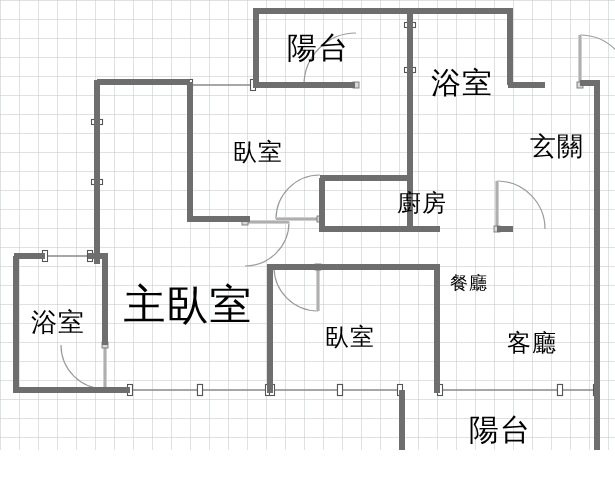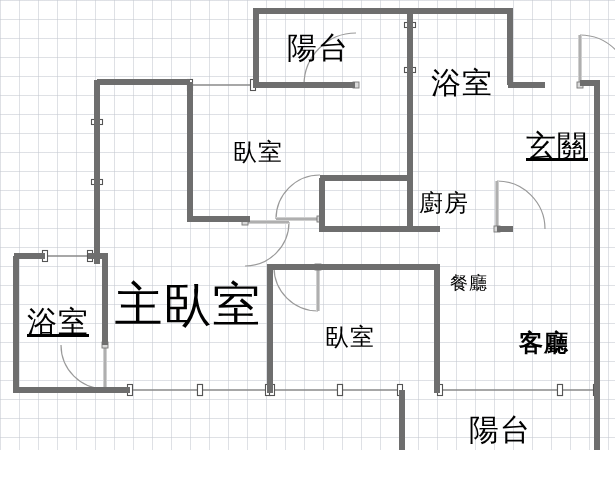--- a/index.html
+++ b/index.html
@@ -33,24 +33,24 @@
     position: absolute;
     color: #000000;
     font-family: "Liberation Sans", "DejaVu Sans", sans-serif;
     font-weight: 400;
     letter-spacing: 1px;
     white-space: nowrap;
     line-height: 1;
     transform: translate(-50%, -50%);
     pointer-events: none;
   }
-  .sz-xl { font-size: 48px; }
+  .sz-xl { font-size: 42px; }
   .sz-lg { font-size: 24px; }
   .sz-md { font-size: 30px; }
-  .sz-sm { font-size: 30px; text-decoration: underline; }
+  .sz-sm { font-size: 26px; }
   .sz-xs { font-size: 18px; }
 </style>
 </head>
 <body>
 
 <div id="plan-root">
 
   <svg id="plan-svg" viewBox="0 0 615 480">
     <g id="doors-layer">
         <path d="M 304 85 A 52 52 0 0 1 356 33" fill="none" stroke="#9a9a9a" stroke-width="1.2"></path>
@@ -146,22 +146,22 @@
         <line x1="597" y1="390" x2="597" y2="463" stroke="#6e6e6e" stroke-width="6" stroke-linecap="butt"></line>
         <line x1="245" y1="219" x2="250" y2="219" stroke="#6e6e6e" stroke-width="6" stroke-linecap="butt"></line>
       </g>
   </svg>
 
   <div id="labels-layer">
       <div class="room-label sz-md" style="left: 318px; top: 48px;">陽台</div>
       <div class="room-label sz-md" style="left: 462px; top: 83px;">浴室</div>
       <div class="room-label sz-lg" style="left: 258px; top: 152px;">臥室</div>
       <div class="room-label sz-sm" style="left: 557px; top: 146px;">玄關</div>
-      <div class="room-label sz-lg" style="left: 444px; top: 203px;">廚房</div>
+      <div class="room-label sz-lg" style="left: 422px; top: 203px;">廚房</div>
       <div class="room-label sz-xs" style="left: 469px; top: 283px;">餐廳</div>
       <div class="room-label sz-sm" style="left: 58px; top: 322px;">浴室</div>
       <div class="room-label sz-xl" style="left: 188px; top: 305px;">主臥室</div>
       <div class="room-label sz-lg" style="left: 350px; top: 337px;">臥室</div>
-      <div class="room-label sz-lg" style="left: 544px; top: 343px; font-weight: bold;">客廳</div>
+      <div class="room-label sz-lg" style="left: 532px; top: 343px;">客廳</div>
       <div class="room-label sz-md" style="left: 500px; top: 430px;">陽台</div>
     </div>
 
 </div>
 
 </body></html>

